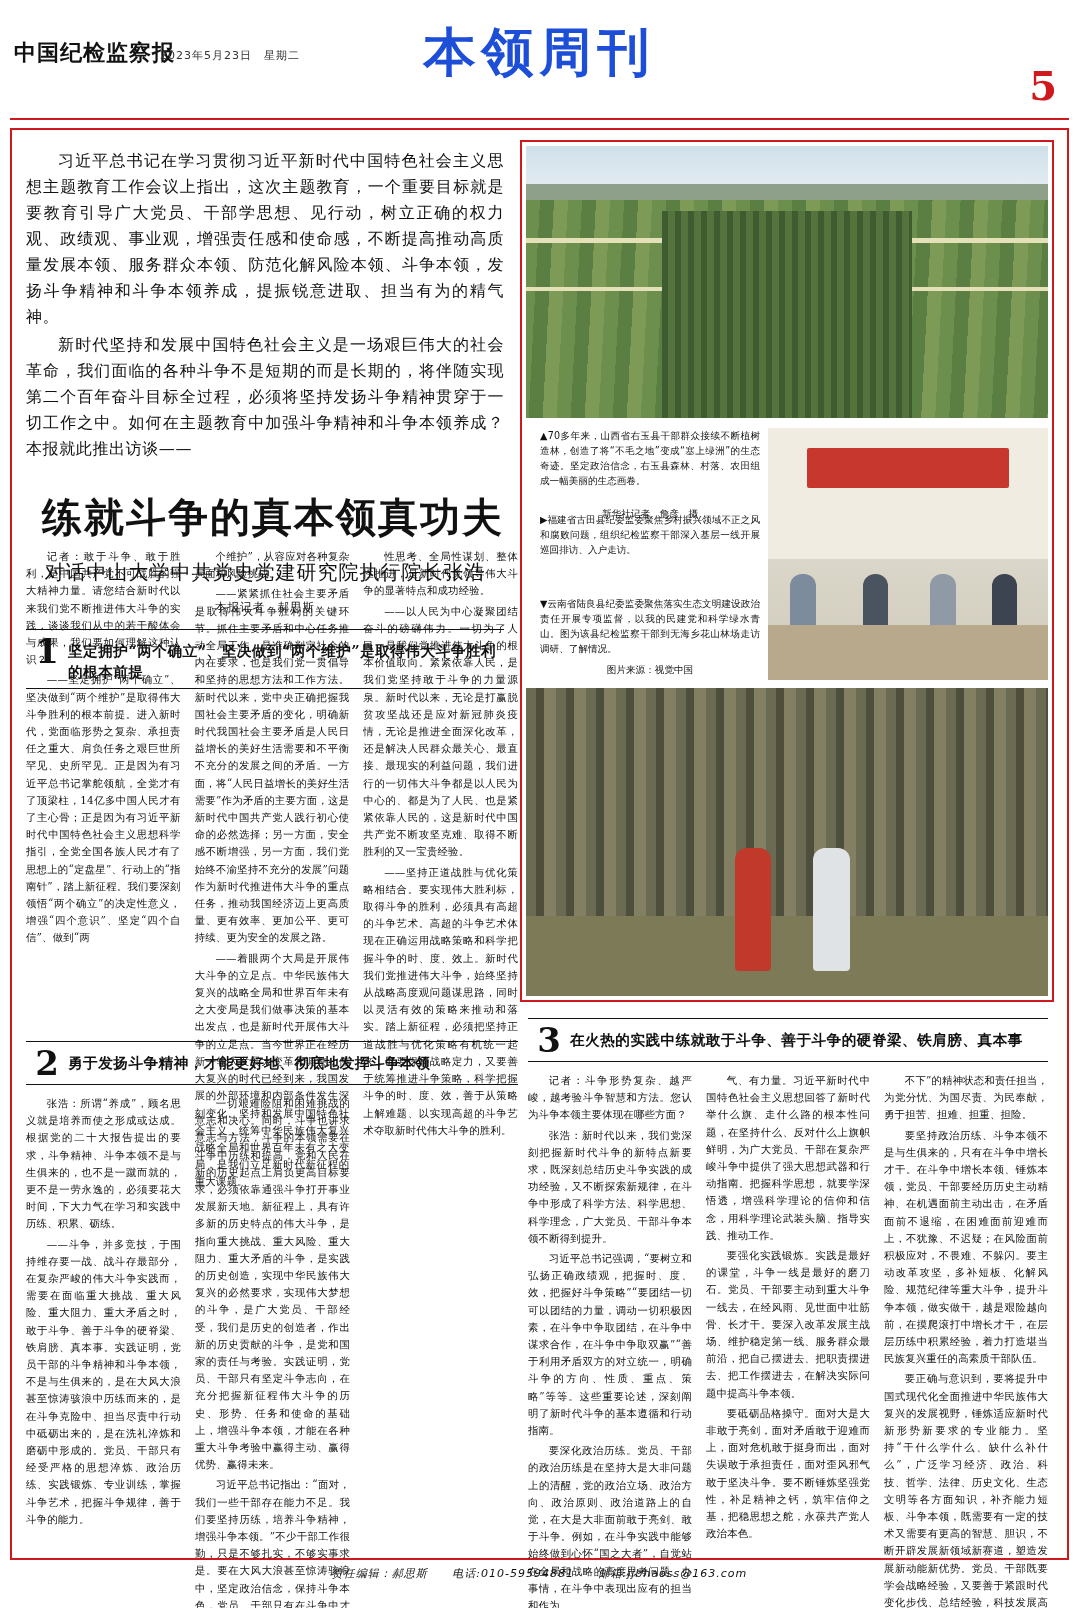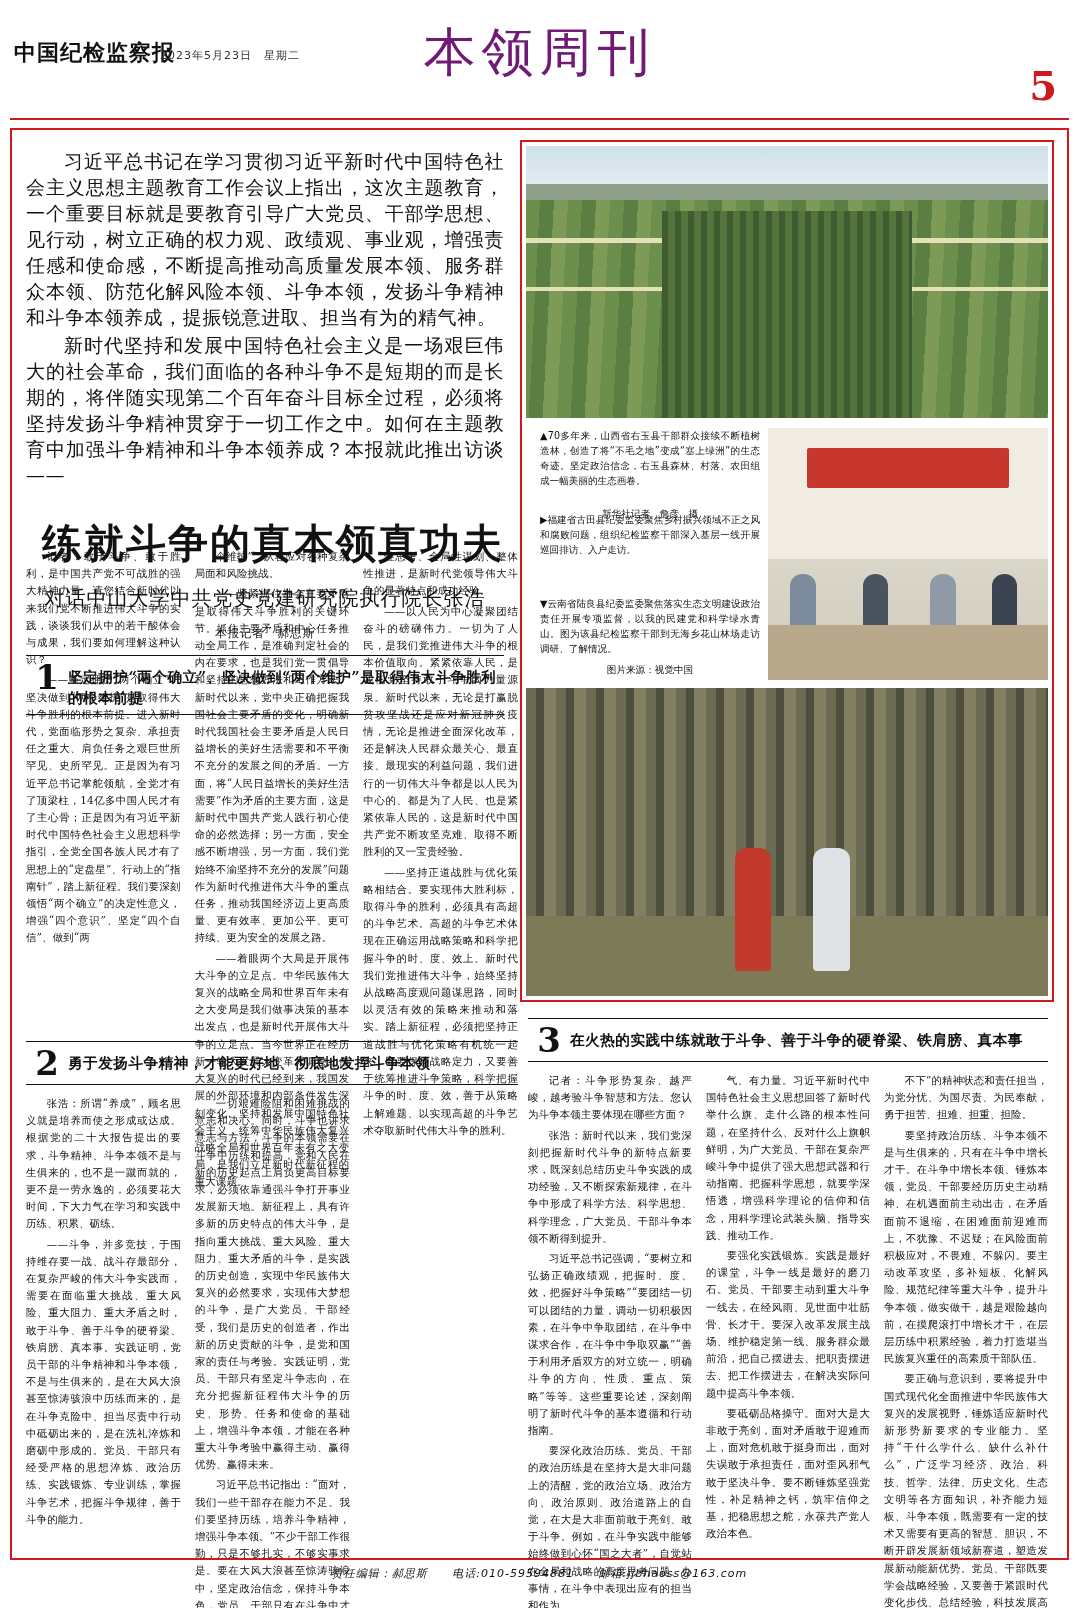--- a/index.html
+++ b/index.html
@@ -3,30 +3,30 @@
 <meta charset="utf-8">
 <style>
   html,body{margin:0;padding:0;background:#fff;}
   body{width:1079px;height:1608px;font-family:"DejaVu Sans","Liberation Sans",sans-serif;color:#111;position:relative;overflow:hidden;}
   .page{width:1079px;height:1608px;position:relative;}
 
   
   .masthead{position:relative;height:120px;}
   .paper-name{position:absolute;left:14px;top:38px;font-family:"DejaVu Serif","Liberation Serif",serif;font-weight:bold;font-size:22px;letter-spacing:1px;color:#111;}
   .issue-line{position:absolute;left:160px;top:48px;font-size:11px;color:#333;letter-spacing:1px;}
-  .banner-title{position:absolute;left:0;right:0;top:18px;text-align:center;font-family:"DejaVu Serif","Liberation Serif",serif;font-weight:normal;font-size:52px;color:#701a75;letter-spacing:6px;}
+  .banner-title{position:absolute;left:0;right:0;top:18px;text-align:center;font-family:"DejaVu Serif","Liberation Serif",serif;font-weight:bold;font-size:52px;color:#1d4ed8;letter-spacing:6px;}
   .page-num{position:absolute;right:22px;top:62px;font-family:"DejaVu Serif","Liberation Serif",serif;font-size:40px;font-weight:bold;color:#d0191d;}
   .rule-red{position:absolute;left:10px;right:10px;top:118px;height:2px;background:#d0191d;}
 
   
   .frame{position:absolute;left:10px;top:128px;width:1059px;height:1432px;border:2px solid #d0191d;box-sizing:border-box;}
 
   
   .lead-col{position:absolute;left:26px;top:148px;width:478px;}
-  .lead-p{font-family:"DejaVu Serif","Liberation Serif",serif;font-size:19px;line-height:26px;text-align:justify;text-indent:2em;margin:0 0 2px 0;letter-spacing:.6px;}
+  .lead-p{font-family:"DejaVu Serif","Liberation Serif",serif;font-size:16px;line-height:26px;text-align:justify;text-indent:2em;margin:0 0 2px 0;letter-spacing:.6px;}
   .headline{font-family:"DejaVu Serif","Liberation Serif",serif;font-weight:bold;font-size:40px;letter-spacing:2px;text-align:center;margin:28px 0 14px 16px;}
   .subhead{font-family:"DejaVu Serif","Liberation Serif",serif;font-size:20px;text-align:center;letter-spacing:1px;margin-bottom:14px;}
   .byline{font-size:11.5px;text-align:center;letter-spacing:1px;margin-bottom:14px;}
 
   
   .sec-head{display:flex;align-items:flex-start;border-top:1px solid #111;border-bottom:1px solid #111;padding:6px 0;margin:6px 0 10px 0;}
   .sec-num{font-family:"DejaVu Serif","Liberation Serif",serif;font-size:34px;font-weight:bold;line-height:30px;width:42px;flex:0 0 42px;text-align:center;}
   .sec-txt{font-family:"DejaVu Serif","Liberation Serif",serif;font-weight:bold;font-size:14.6px;line-height:21px;letter-spacing:.5px;padding-top:4px;}
 
   

